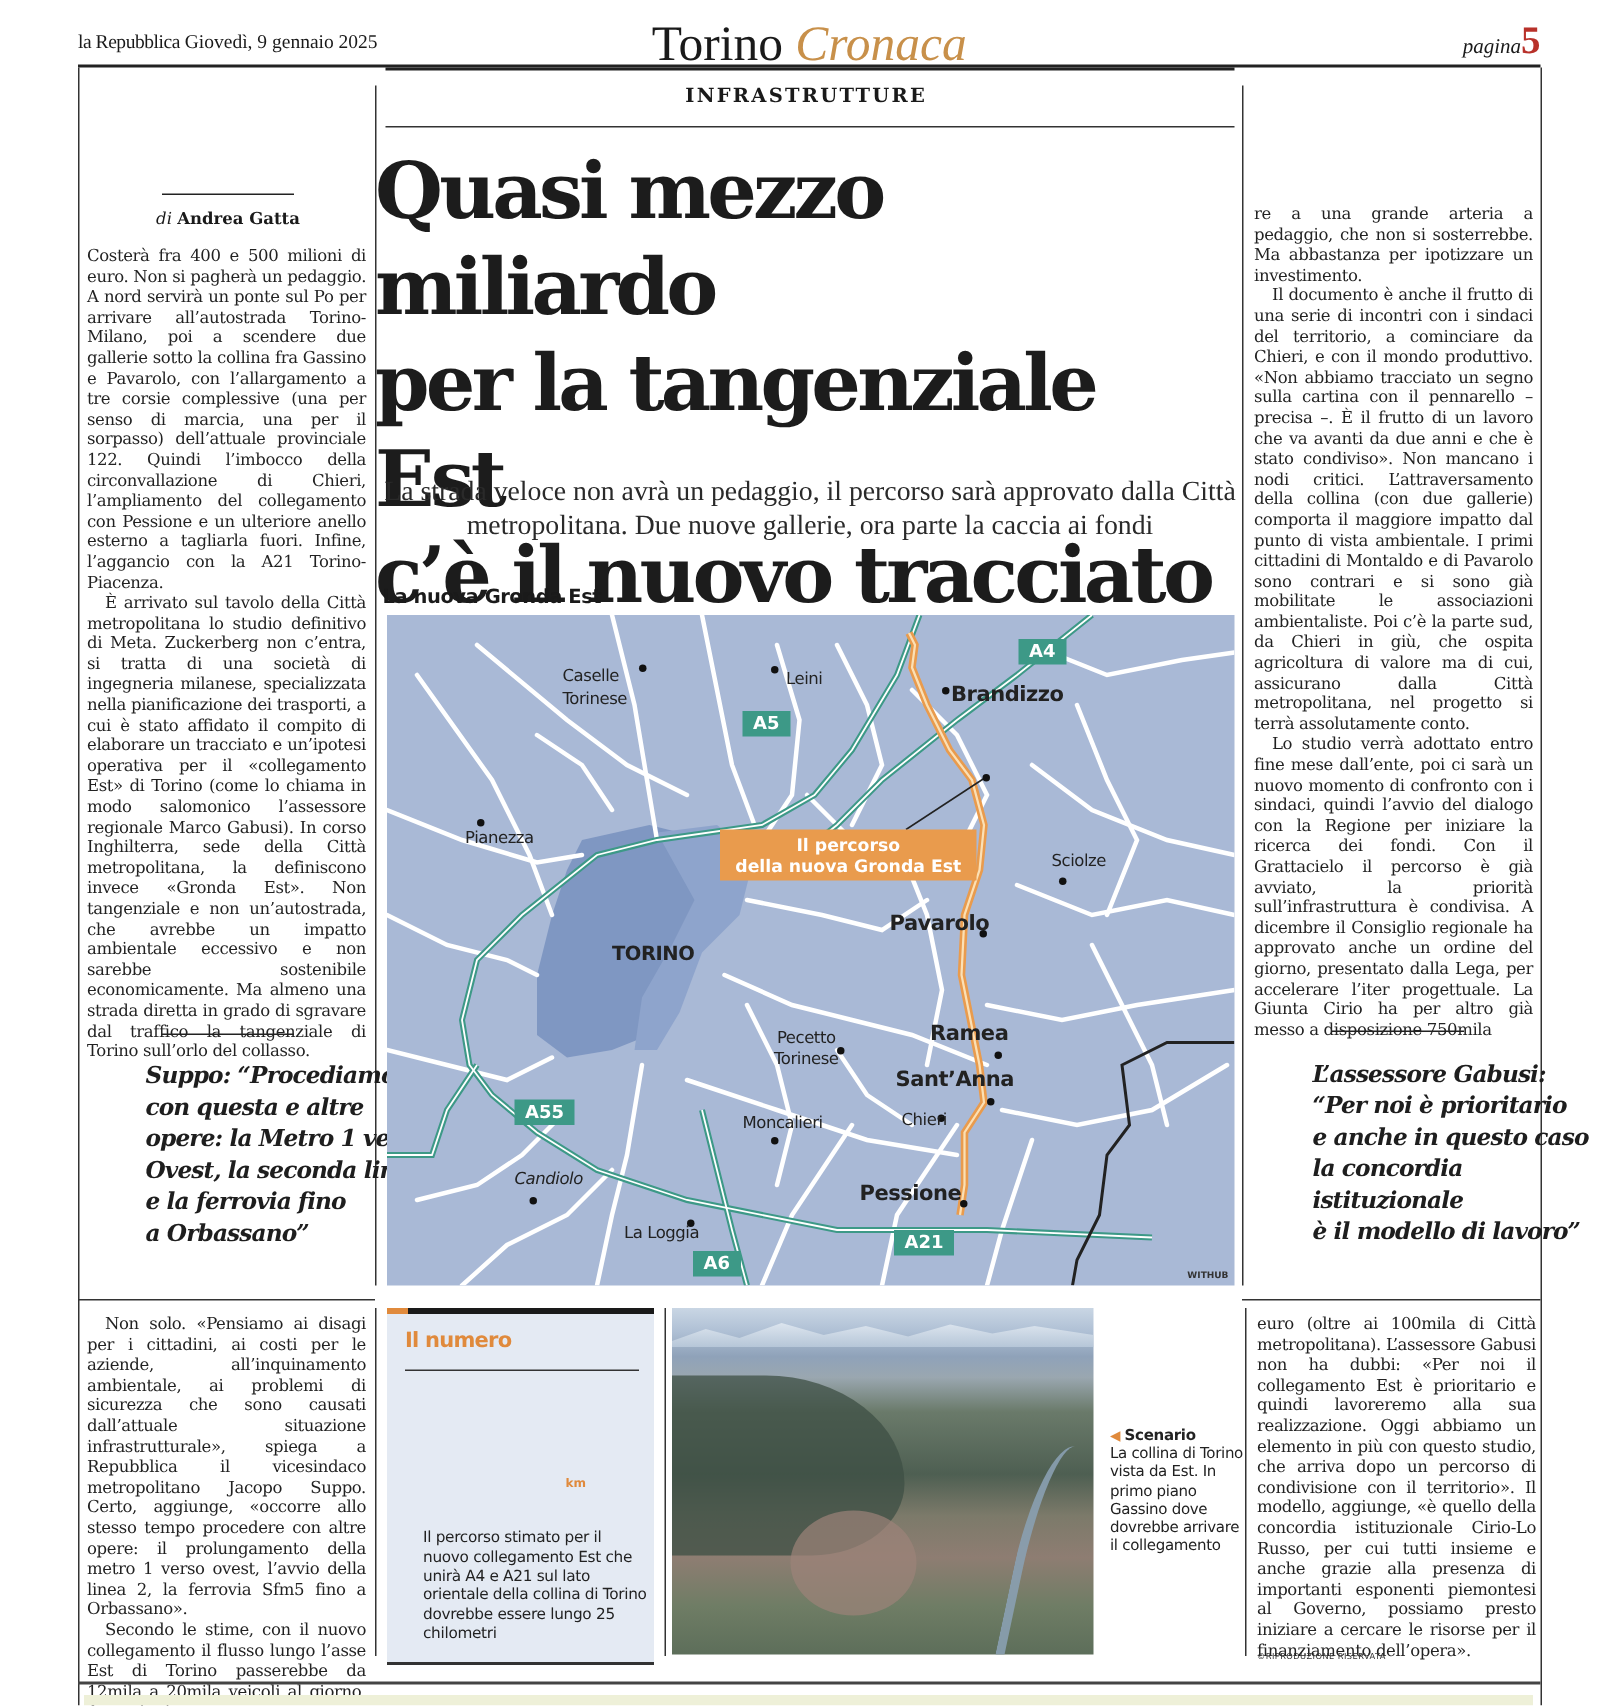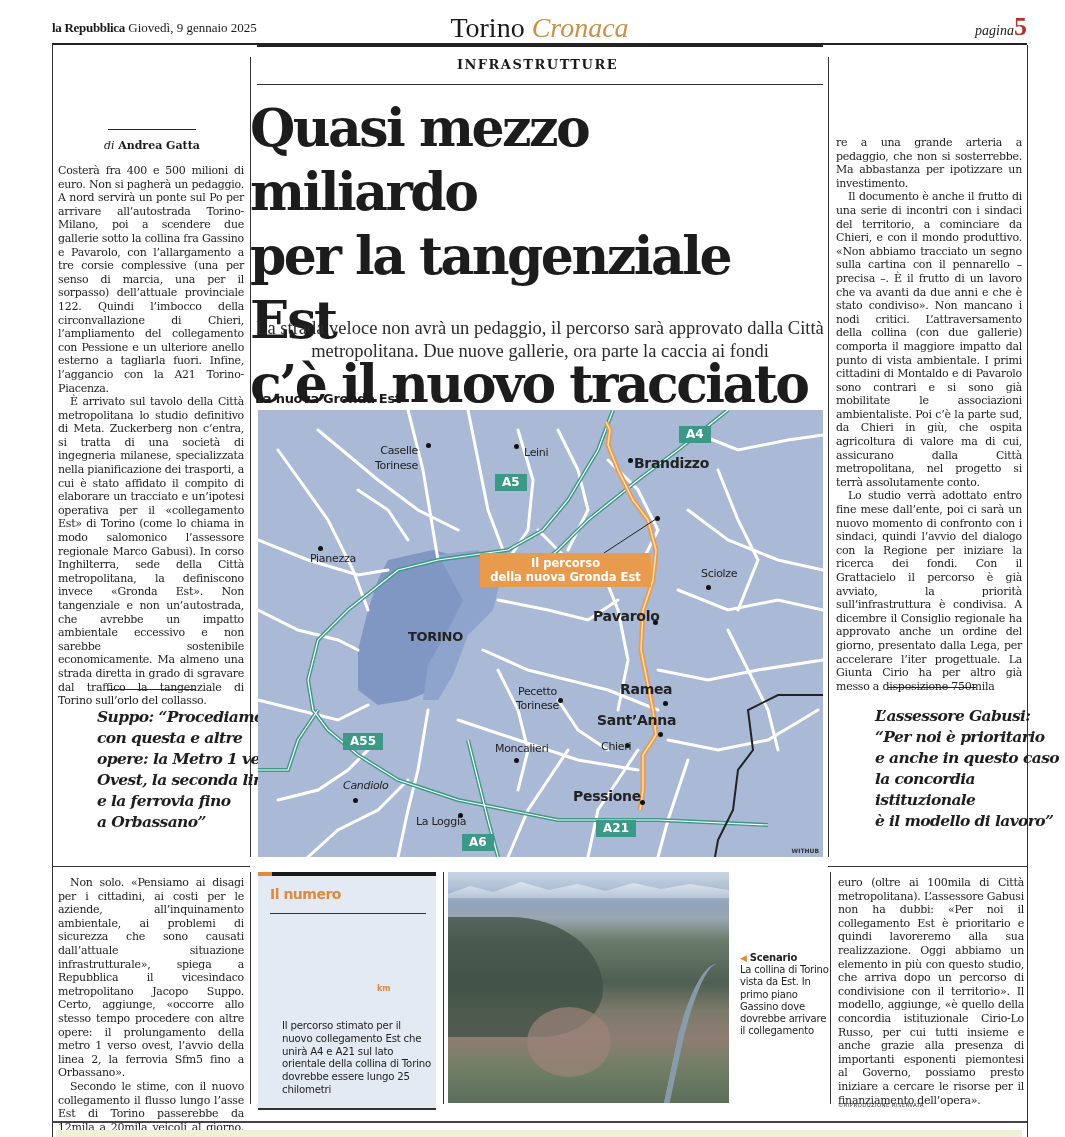--- a/index.html
+++ b/index.html
@@ -2,22 +2,22 @@
 <html><head>
 <meta charset="utf-8">
 <style>
   * { box-sizing: border-box; margin: 0; padding: 0; }
   html, body { width: 1065px; height: 1137px; background: #ffffff; overflow: hidden; }
   body { position: relative; font-family: "DejaVu Serif", serif; color: #1a1a1a; }
 
   
   .masthead { position: absolute; left: 52px; top: 12px; width: 975px; height: 30px; }
   .mast-left { position: absolute; left: 0; top: 8px; font-family: "Liberation Serif", serif; font-size: 13px; }
-  .mast-left .brand { font-weight: bold; letter-spacing: -0.3px; }
-  .mast-center { position: absolute; left: 0; right: 0; top: 0; text-align: center; font-family: "Liberation Serif", serif; font-size: 28px; }
+  .mast-left .brand { font-weight: normal; letter-spacing: -0.3px; }
+  .mast-center { position: absolute; left: 0; right: 0; top: 0; text-align: center; font-family: "Liberation Serif", serif; font-size: 33px; }
   .mast-center .section { color: #c8904a; font-style: italic; }
   .mast-right { position: absolute; right: 0; top: 0; font-family: "Liberation Serif", serif; }
   .mast-right .pg-label { font-style: italic; font-size: 14px; }
   .mast-right .pg-num { color: #b8312a; font-size: 26px; font-weight: bold; }
   .mast-rule { position: absolute; left: 52px; top: 43px; width: 975px; height: 2px; background: #222; }
 
   
   .vline { position: absolute; width: 1px; background: #333; }
   .hline { position: absolute; height: 1px; background: #333; }
 
@@ -234,21 +234,21 @@
   <div class="dot" style="left:395px; top:210px;"></div>
   <div class="dot" style="left:300px; top:288px;"></div>
   <div class="dot" style="left:405px; top:291px;"></div>
   <div class="dot" style="left:400px; top:322px;"></div>
   <div class="dot" style="left:367px; top:333px;"></div>
   <div class="dot" style="left:256px; top:348px;"></div>
   <div class="dot" style="left:95px; top:388px;"></div>
   <div class="dot" style="left:200px; top:403px;"></div>
   <div class="dot" style="left:382px; top:390px;"></div>
 
-  <div class="lbl" style="left:117px; top:33px; text-align:right; line-height:15px;">
+  <div class="lbl" style="left:117px; top:33px; text-align:left; line-height:15px;">
     <div>Caselle</div>
     <div>Torinese</div>
   </div>
   <div class="lbl" style="left:266px; top:36px;">Leini</div>
   <div class="lbl b" style="left:376px; top:45px;">Brandizzo</div>
   <div class="lbl" style="left:52px; top:142px;">Pianezza</div>
   <div class="lbl" style="left:443px; top:157px;">Sciolze</div>
   <div class="lbl city" style="left:150px; top:219px;">TORINO</div>
   <div class="lbl b" style="left:335px; top:198px;">Pavarolo</div>
   <div class="lbl" style="left:258px; top:275px; text-align:center; line-height:14px;">

